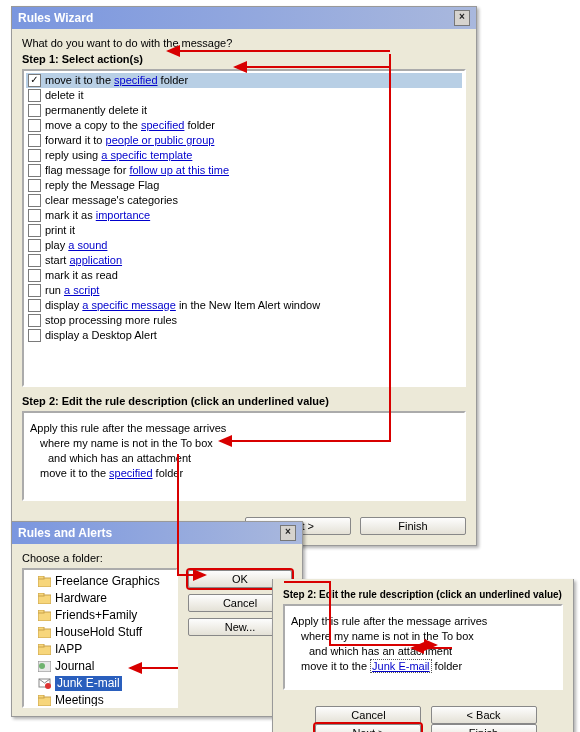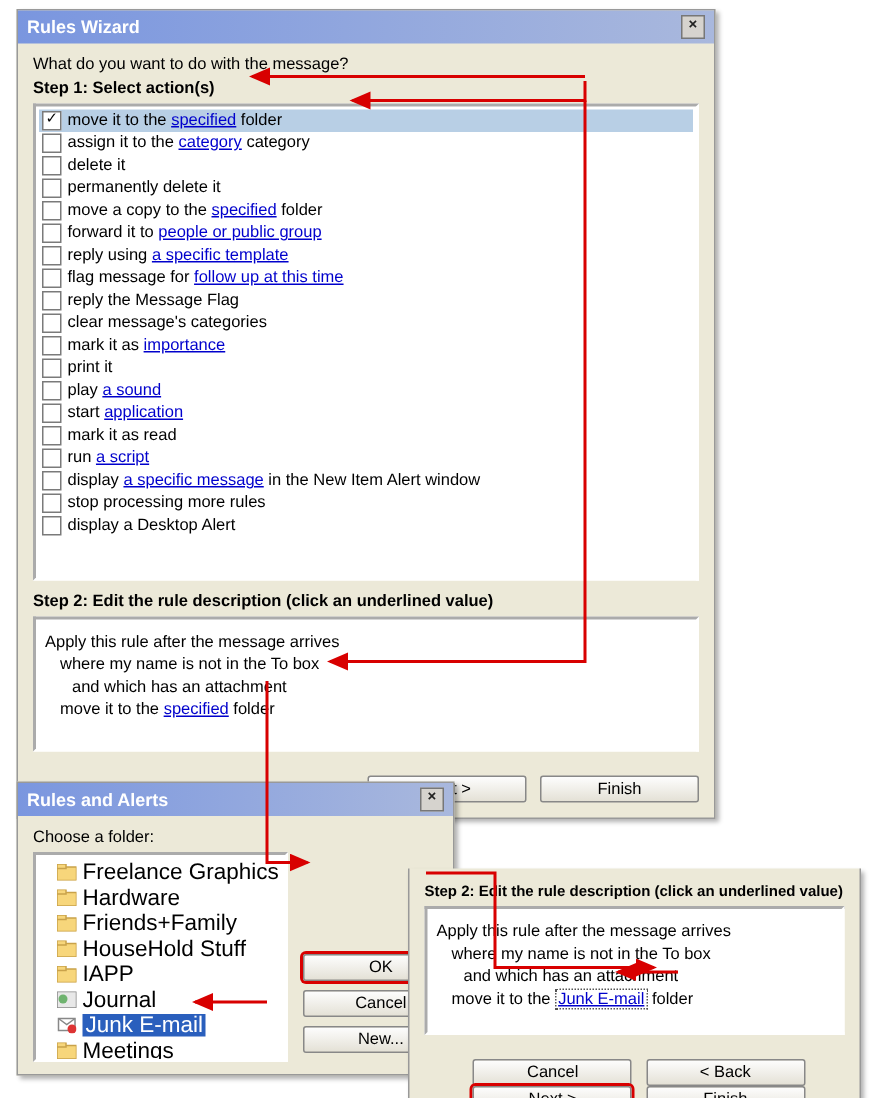--- a/index.html
+++ b/index.html
@@ -121,21 +121,21 @@
   }
   .btn-highlight {
     box-shadow: 0 0 0 2px #d80000;
   }
 
   
   .tree {
     border: 2px inset #fff;
     background: #fff;
     padding: 3px 4px;
-    font-size: 15px;
+    font-size: 12px;
     overflow: auto;
   }
   .tree-item {
     display: flex;
     align-items: center;
     padding: 1px 0 1px 10px;
     line-height: 15px;
     white-space: nowrap;
   }
   .folder-icon {
@@ -144,21 +144,21 @@
     margin-right: 4px;
     flex-shrink:0;
   }
   .folder-icon svg { display:block; }
   .tree-item.selected span.name {
     background: #2a5fbd;
     color: #fff;
     padding: 0 2px;
   }
   .tree-item .name { }
-  .vbtns { display:flex; flex-direction:column;justify-content:flex-end; }
+  .vbtns { display:flex; flex-direction:column; }
   .vbtns .btn { margin: 0 0 6px 0; min-width: 58px;}
   svg.annot {
     position: absolute;
     pointer-events: none;
     top:0; left:0;
   }
   .sel-text {
     border: 1px dotted #555;
     padding: 0 1px;
   }
@@ -171,24 +171,20 @@
     <span>Rules Wizard</span>
     <span class="close-btn">×</span>
   </div>
   <div class="content">
     <div class="label">What do you want to do with the message?</div>
     <div class="label bold">Step 1: Select action(s)</div>
     <div id="actions-list" class="listbox" style="height:310px;">
         <div class="item selected">
           <span class="chk checked"></span>
           <span>move it to the <span class="link">specified</span> folder</span>
-        </div>
-        <div class="item">
-          <span class="chk"></span>
-          <span>assign it to the <span class="link">category</span> category</span>
         </div>
         <div class="item">
           <span class="chk"></span>
           <span>delete it</span>
         </div>
         <div class="item">
           <span class="chk"></span>
           <span>permanently delete it</span>
         </div>
         <div class="item">

